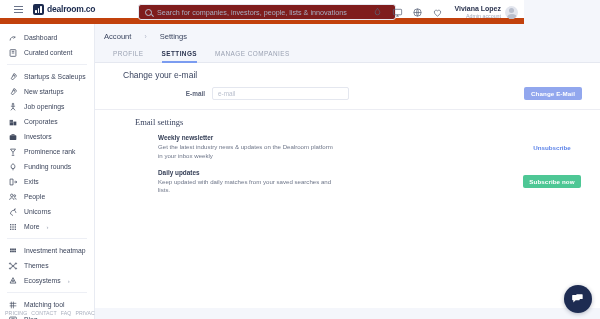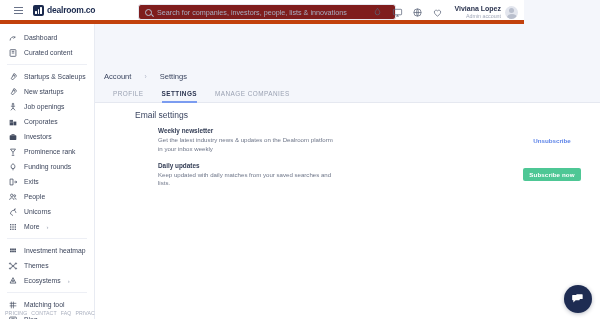--- a/index.html
+++ b/index.html
@@ -7,21 +7,21 @@
     width: 600px; height: 319px;
     font-family: "Liberation Sans", sans-serif;
     background: #ffffff;
     overflow: hidden;
   }
   #app { position: relative; width: 600px; height: 319px; background: #f4f6fb; }
 
   
   .header {
     position: absolute; top: 0; left: 0; width: 524px; height: 24px;
-    background: #ffffff; border-bottom: 4px solid #c2410c;
+    background: #ffffff; border-bottom: 6px solid #c2410c;
     display: flex; align-items: center;
   }
   .hamburger { width: 26px; display: flex; flex-direction: column; align-items: center; gap: 2px; cursor: pointer; margin-left: 5px; }
   .hamburger span { display: block; width: 9px; height: 1px; background: #6a7389; }
   .brand { display: flex; align-items: center; gap: 3px; margin-left: 2px; }
   .brand-mark {
     width: 11px; height: 11px; background: #1b2a4e; border-radius: 2px;
     display: flex; align-items: flex-end; justify-content: center; gap: 1px; padding-bottom: 2px;
   }
   .brand-mark i { display: block; width: 1.5px; background: #ffffff; border-radius: .5px; }
@@ -68,33 +68,33 @@
   .nav-chev { font-size: 6px; color: #9aa1b2; margin-left: 1px; }
 
   .side-footer {
     position: absolute; bottom: 3px; left: 0; width: 95px;
     display: flex; gap: 4px; padding-left: 5px;
   }
   .side-footer a { font-size: 5.2px; color: #a8aebd; text-decoration: none; letter-spacing: .1px; cursor: pointer; }
 
   
   .main { position: absolute; left: 95px; top: 24px; width: 505px; height: 295px; background: #f4f6fb; }
-  .breadcrumb { display: flex; align-items: center; gap: 13px; padding: 8px 0 0 9px; margin-top: 40px; }
+  .breadcrumb { display: flex; align-items: center; gap: 13px; padding: 8px 0 0 9px; }
   .bc-item { font-size: 7.6px; color: #3c4761; cursor: pointer; }
   .bc-sep { font-size: 6.5px; color: #b0b6c6; }
 
   .tabs { display: flex; gap: 18px; padding: 9px 0 0 18px; border-bottom: 1px solid #e5e8f0; }
   .tab { font-size: 6.4px; letter-spacing: .45px; color: #9aa1b2; padding-bottom: 4px; cursor: pointer; border-bottom: 2px solid transparent; margin-bottom: -1px; }
   .tab.active { color: #2b3450; font-weight: bold; border-bottom-color: #7b9cf0; }
 
   .panel { background: #ffffff; margin: 0; height: 245px; }
   .section { border-bottom: 1px solid #ecedf3; padding: 7px 0 9px 0; position: relative; }
   .section-title { font-size: 8.5px; color: #3b4560; padding-left: 28px; margin-bottom: 7px; }
   .section-title.indent2 { padding-left: 33px; }
-  .section-title.indent3 { padding-left: 40px; }
+  .section-title.indent3 { padding-left: 40px; font-family: Liberation Serif, serif; }
 
   .field-row { display: flex; align-items: center; position: relative; min-height: 13px; }
   .field-label { width: 117px; text-align: right; font-size: 6.4px; color: #5c6479; font-weight: bold; padding-right: 7px; }
   .field-input {
     width: 137px; height: 13px; border: 1px solid #e4e7ef; border-radius: 2px;
     background: #fff; font-size: 6.4px; color: #3c4761; padding: 0 5px;
     font-family: "Liberation Sans", sans-serif; outline: none;
   }
   .field-input::placeholder { color: #b9bfcd; }
   .hint { font-size: 5.3px; color: #c3c8d4; padding-left: 124px; margin-bottom: 2px; }
@@ -401,20 +401,28 @@
     </div>
 
     <div class="tabs">
       <div class="tab">PROFILE</div>
       <div class="tab active">SETTINGS</div>
       <div class="tab">MANAGE COMPANIES</div>
     </div>
 
     <div class="panel">
 
+      <div class="section">
+        <div class="section-title">Change your e-mail</div>
+        <div class="field-row">
+          <div class="field-label">E-mail</div>
+          <input class="field-input" type="text" placeholder="e-mail" style="">
+          <button class="btn btn-primary">Change E-Mail</button>
+        </div>
+      </div>
 
 
       <div class="section" style="border-bottom:none;">
         <div class="section-title indent3">Email settings</div>
 
         <div class="es-row">
           <div class="es-texts">
             <div class="es-title">Weekly newsletter</div>
             <div class="es-desc">Get the latest industry news &amp; updates on the Dealroom platform in your inbox weekly</div>
           </div>

